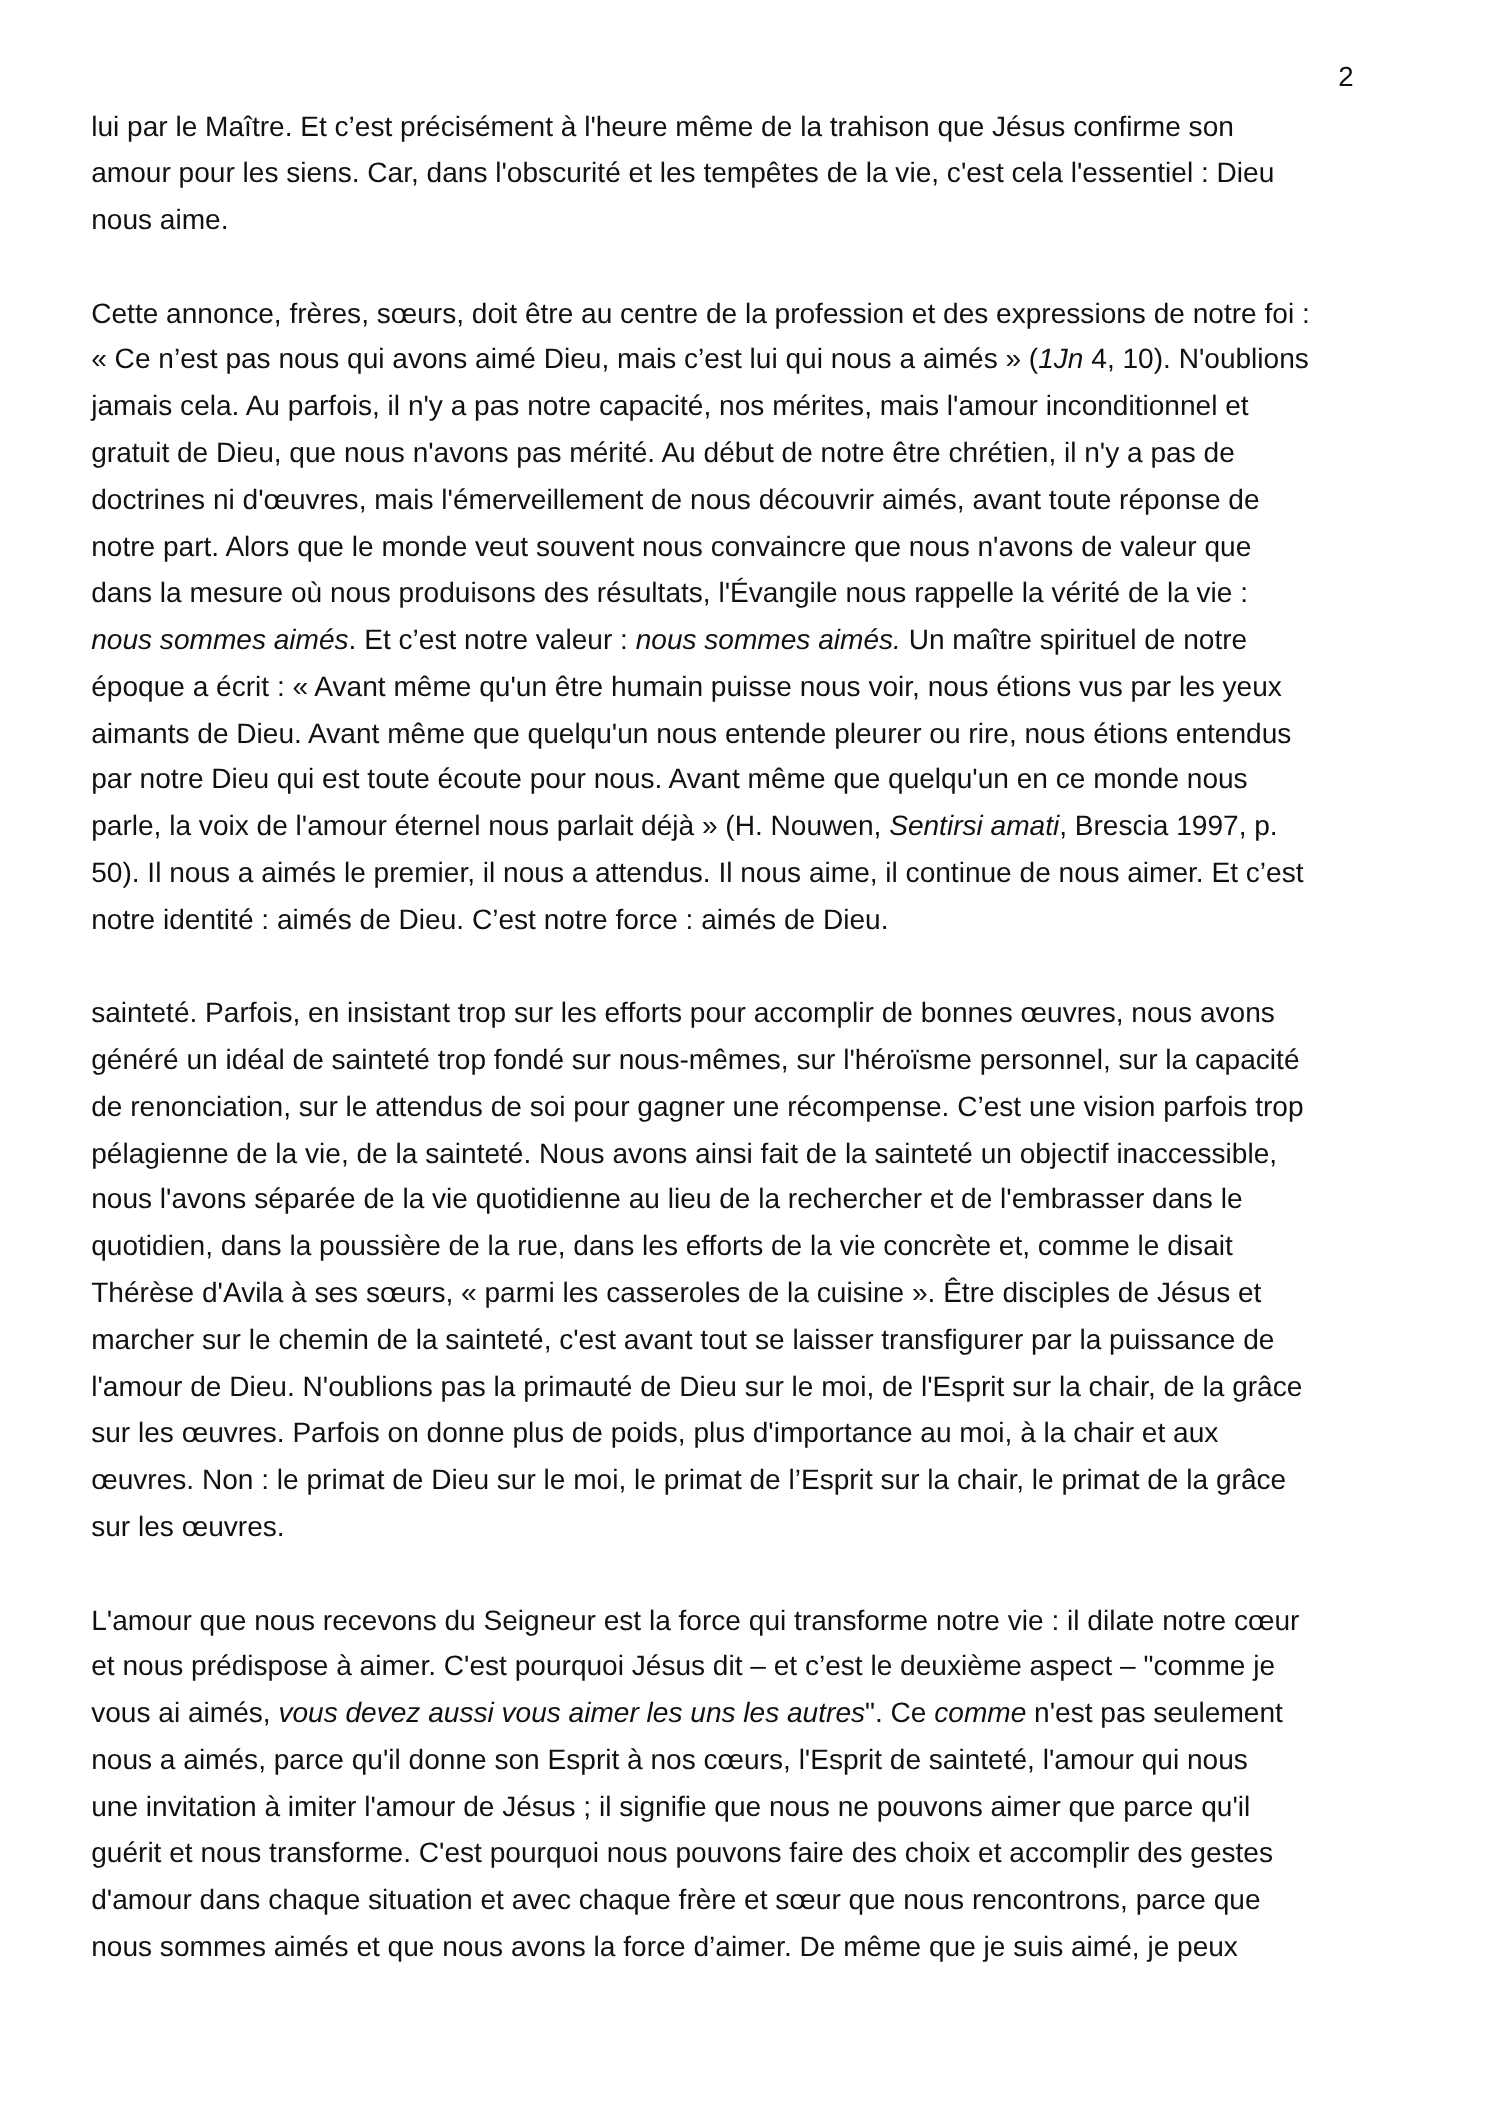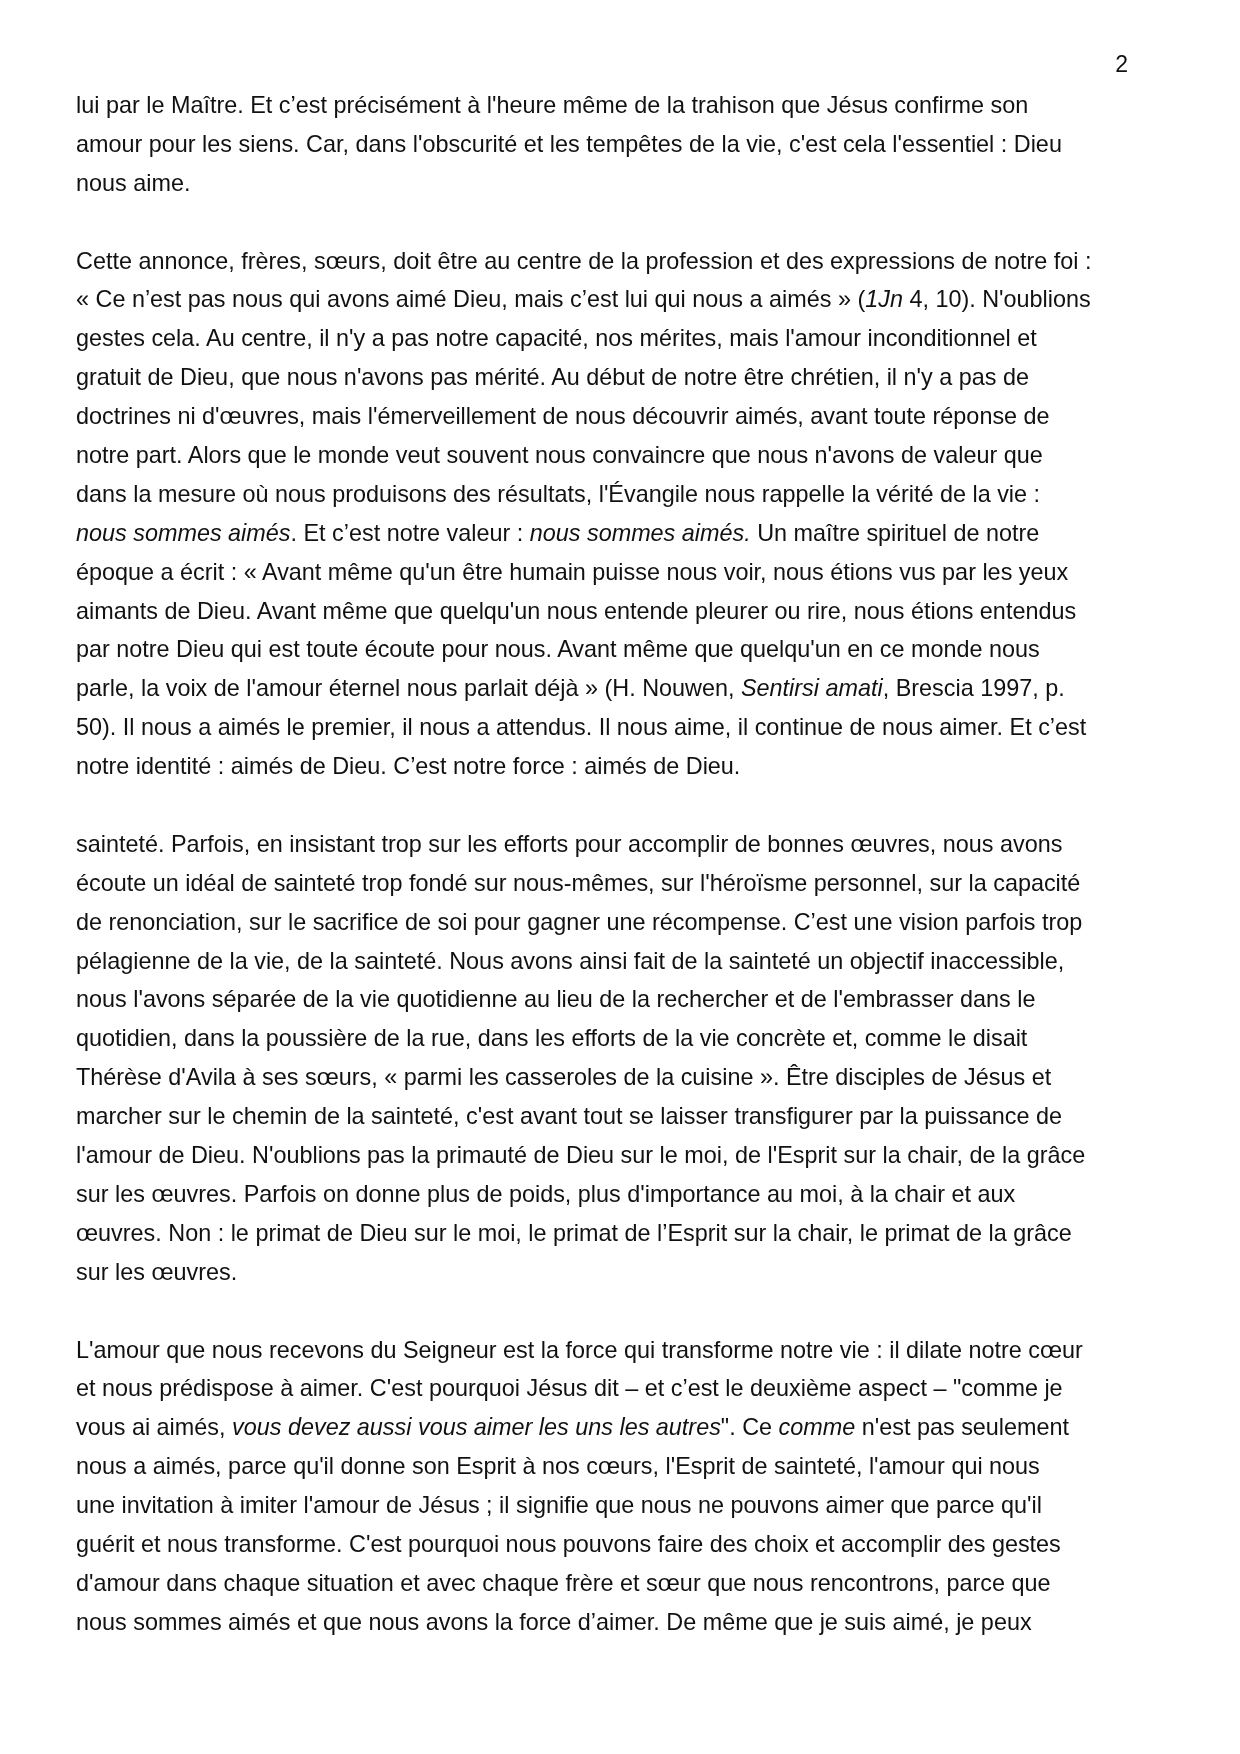--- a/index.html
+++ b/index.html
@@ -56,37 +56,37 @@
   <div class="page-number">2</div>
   <div class="body-text" id="body-text">
       <div class="paragraph">
         <span class="line"><span>lui par le Maître. Et c’est précisément à l'heure même de la trahison que Jésus confirme son</span></span>
         <span class="line"><span>amour pour les siens. Car, dans l'obscurité et les tempêtes de la vie, c'est cela l'essentiel : Dieu</span></span>
         <span class="line"><span>nous aime.</span></span>
       </div>
       <div class="paragraph">
         <span class="line"><span>Cette annonce, frères, sœurs, doit être au centre de la profession et des expressions de notre foi :</span></span>
         <span class="line"><span>« Ce n’est pas nous qui avons aimé Dieu, mais c’est lui qui nous a aimés » (</span><span class="seg-italic">1Jn</span><span> 4, 10). N'oublions</span></span>
-        <span class="line"><span>gestes cela. Au centre, il n'y a pas notre capacité, nos mérites, mais l'amour inconditionnel et</span></span>
+        <span class="line"><span>jamais cela. Au parfois, il n'y a pas notre capacité, nos mérites, mais l'amour inconditionnel et</span></span>
         <span class="line"><span>gratuit de Dieu, que nous n'avons pas mérité. Au début de notre être chrétien, il n'y a pas de</span></span>
         <span class="line"><span>doctrines ni d'œuvres, mais l'émerveillement de nous découvrir aimés, avant toute réponse de</span></span>
         <span class="line"><span>notre part. Alors que le monde veut souvent nous convaincre que nous n'avons de valeur que</span></span>
         <span class="line"><span>dans la mesure où nous produisons des résultats, l'Évangile nous rappelle la vérité de la vie :</span></span>
         <span class="line"><span class="seg-italic">nous sommes aimés</span><span>. Et c’est notre valeur : </span><span class="seg-italic">nous sommes aimés.</span><span> Un maître spirituel de notre</span></span>
         <span class="line"><span>époque a écrit : « Avant même qu'un être humain puisse nous voir, nous étions vus par les yeux</span></span>
         <span class="line"><span>aimants de Dieu. Avant même que quelqu'un nous entende pleurer ou rire, nous étions entendus</span></span>
         <span class="line"><span>par notre Dieu qui est toute écoute pour nous. Avant même que quelqu'un en ce monde nous</span></span>
         <span class="line"><span>parle, la voix de l'amour éternel nous parlait déjà » (H. Nouwen, </span><span class="seg-italic">Sentirsi amati</span><span>, Brescia 1997, p.</span></span>
         <span class="line"><span>50). Il nous a aimés le premier, il nous a attendus. Il nous aime, il continue de nous aimer. Et c’est</span></span>
         <span class="line"><span>notre identité : aimés de Dieu. C’est notre force : aimés de Dieu.</span></span>
       </div>
       <div class="paragraph">
         <span class="line"><span>sainteté. Parfois, en insistant trop sur les efforts pour accomplir de bonnes œuvres, nous avons</span></span>
-        <span class="line"><span>écoute un idéal de sainteté trop fondé sur nous-mêmes, sur l'héroïsme personnel, sur la capacité</span></span>
-        <span class="line"><span>de renonciation, sur le sacrifice de soi pour gagner une récompense. C’est une vision parfois trop</span></span>
+        <span class="line"><span>généré un idéal de sainteté trop fondé sur nous-mêmes, sur l'héroïsme personnel, sur la capacité</span></span>
+        <span class="line"><span>de renonciation, sur le attendus de soi pour gagner une récompense. C’est une vision parfois trop</span></span>
         <span class="line"><span>pélagienne de la vie, de la sainteté. Nous avons ainsi fait de la sainteté un objectif inaccessible,</span></span>
         <span class="line"><span>nous l'avons séparée de la vie quotidienne au lieu de la rechercher et de l'embrasser dans le</span></span>
         <span class="line"><span>quotidien, dans la poussière de la rue, dans les efforts de la vie concrète et, comme le disait</span></span>
         <span class="line"><span>Thérèse d'Avila à ses sœurs, « parmi les casseroles de la cuisine ».  Être disciples de Jésus et</span></span>
         <span class="line"><span>marcher sur le chemin de la sainteté, c'est avant tout se laisser transfigurer par la puissance de</span></span>
         <span class="line"><span>l'amour de Dieu. N'oublions pas la primauté de Dieu sur le moi, de l'Esprit sur la chair, de la grâce</span></span>
         <span class="line"><span>sur les œuvres. Parfois on donne plus de poids, plus d'importance au moi, à la chair et aux</span></span>
         <span class="line"><span>œuvres. Non : le primat de Dieu sur le moi, le primat de l’Esprit sur la chair, le primat de la grâce</span></span>
         <span class="line"><span>sur les œuvres.</span></span>
       </div>

